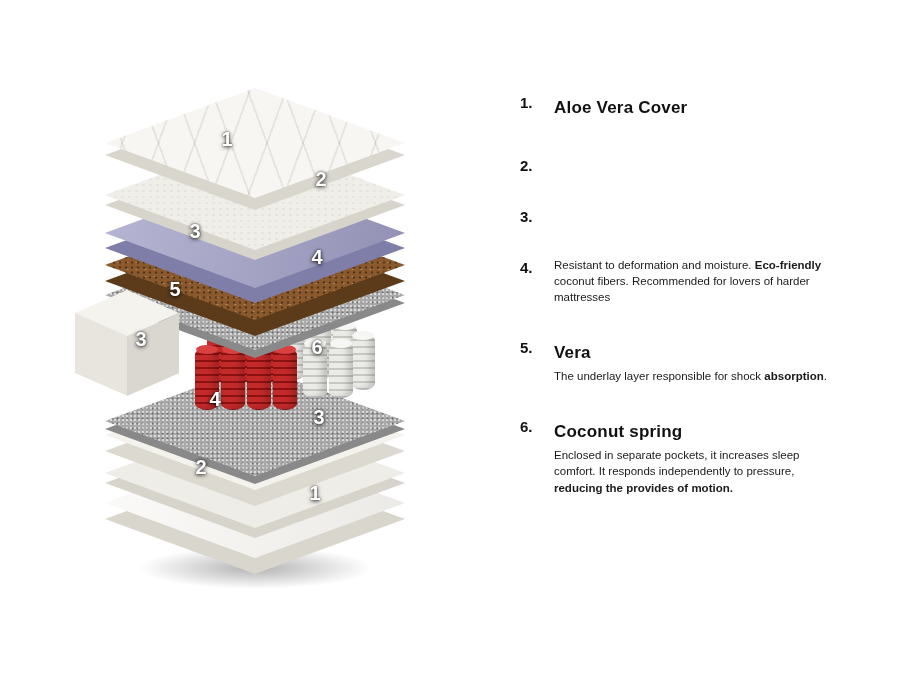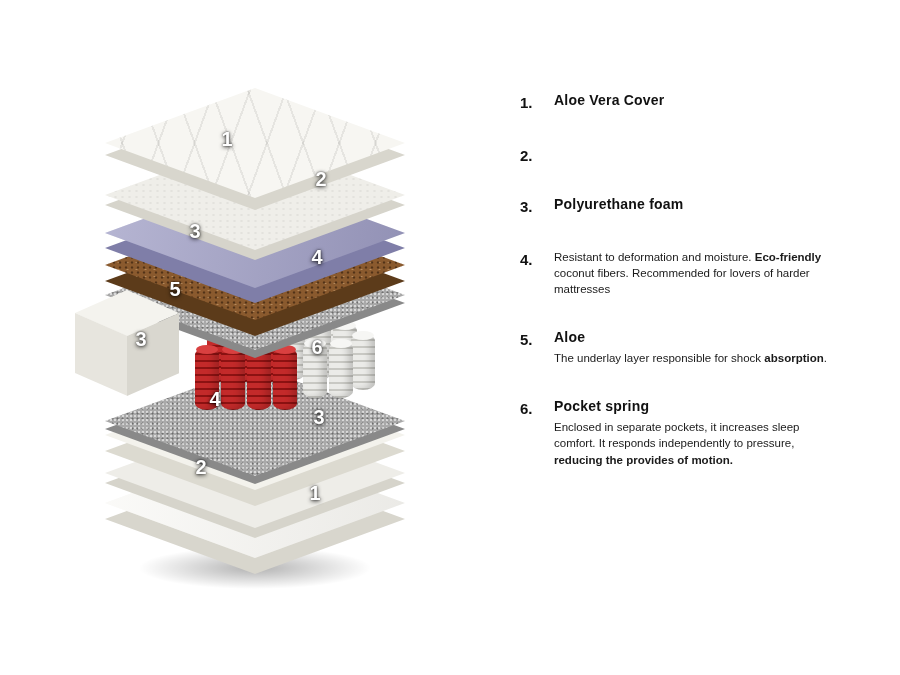--- a/index.html
+++ b/index.html
@@ -80,21 +80,21 @@
     transform:skewY(-23.7deg);transform-origin:top left;}
   
   .num{position:absolute;width:28px;text-align:center;z-index:50;
     font-size:20px;font-weight:bold;color:#fff;
     text-shadow:0 1px 4px rgba(0,0,0,0.85),0 0 2px rgba(0,0,0,0.6);}
   
   .legend{position:absolute;left:520px;top:92px;width:320px;}
   .legend-item{display:flex;margin-bottom:32px;}
   .num-col{width:34px;flex:0 0 34px;font-size:15px;font-weight:bold;padding-top:2px;}
   .content{width:278px;}
-  .title{margin:0 0 5px 0;font-size:14px;font-weight:bold;letter-spacing:0.2px;}
+  .title{margin:6px 0 5px 0;font-size:17px;font-weight:bold;letter-spacing:0.2px;}
   .desc{margin:0;font-size:11.5px;line-height:1.4;color:#1a1a1a;}
   .desc strong{font-weight:bold;}
 </style>
 </head>
 <body>
 
 <div class="scene">
   <div class="floor-shadow"></div>
 
   <div class="layer l-cover-b"></div>
@@ -153,36 +153,35 @@
     <div class="content">
       <h3 class="title">Aloe Vera Cover</h3>
     </div>
   </div>
   <div class="legend-item">
     <div class="num-col">2.</div>
   </div>
   <div class="legend-item">
     <div class="num-col">3.</div>
     <div class="content">
-      <h3 class="title">Polyurethane foam</h3>
     </div>
   </div>
   <div class="legend-item">
     <div class="num-col">4.</div>
     <div class="content">
       <p class="desc">Resistant to deformation and moisture. <strong>Eco-friendly</strong> coconut fibers. Recommended for lovers of harder mattresses</p>
     </div>
   </div>
   <div class="legend-item">
     <div class="num-col">5.</div>
     <div class="content">
-      <h3 class="title">Aloe</h3>
+      <h3 class="title">Vera</h3>
       <p class="desc">The underlay layer responsible for shock <strong>absorption</strong>.</p>
     </div>
   </div>
   <div class="legend-item">
     <div class="num-col">6.</div>
     <div class="content">
-      <h3 class="title">Pocket spring</h3>
+      <h3 class="title">Coconut spring</h3>
       <p class="desc">Enclosed in separate pockets, it increases sleep comfort. It responds independently to pressure, <strong>reducing the provides of motion.</strong></p>
     </div>
   </div>
 </div>
 
 </body></html>

